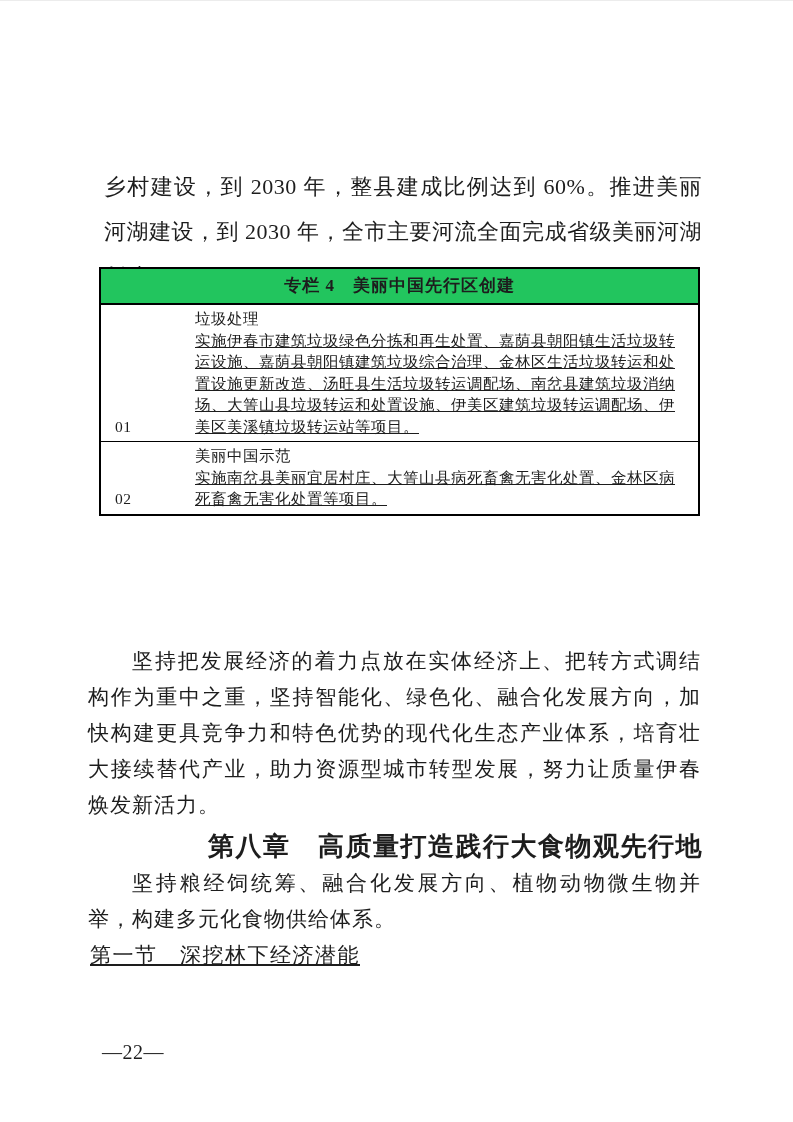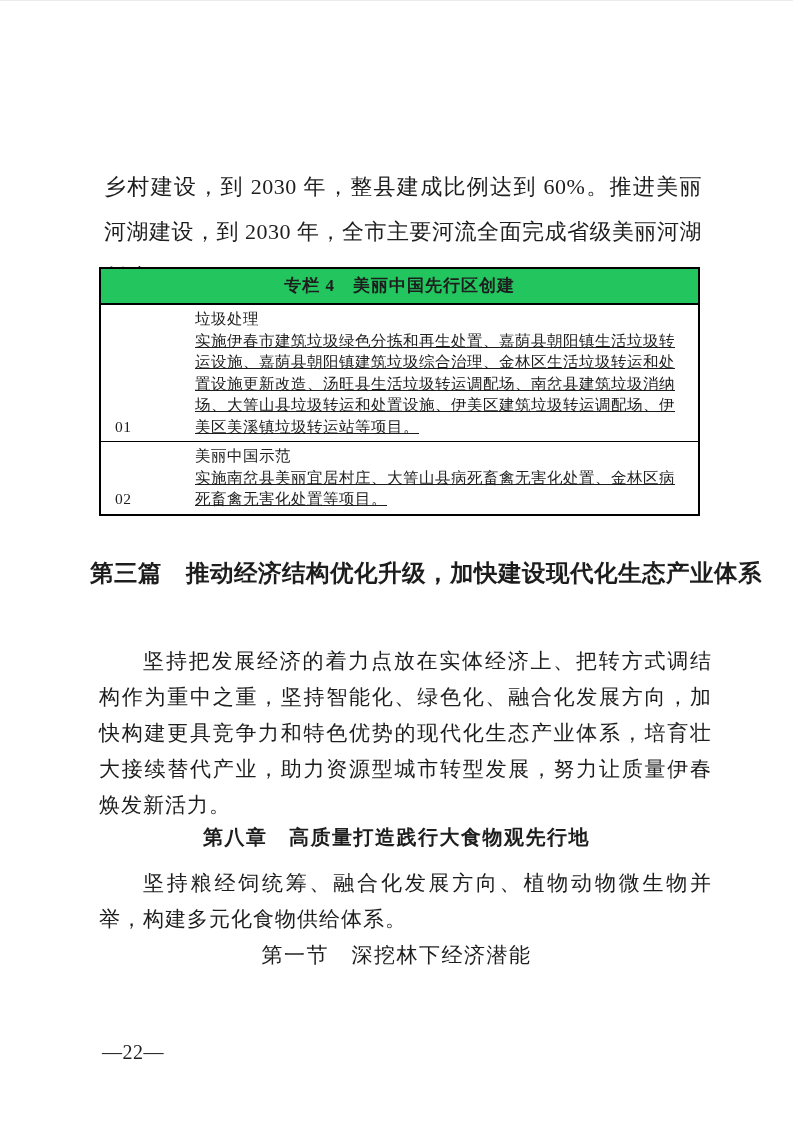--- a/index.html
+++ b/index.html
@@ -45,36 +45,37 @@
     position:absolute;top:540px;left:90px;width:613px;
     text-align:center;
     font-family:"Liberation Sans","DejaVu Sans",sans-serif;
     font-weight:bold;font-size:23.5px;letter-spacing:0.5px;
     white-space:nowrap;
   }
   
   .body-para{
     position:absolute;left:88px;width:613px;
     font-size:21px;line-height:36px;letter-spacing:1px;
-    text-align:justify;text-indent:2.1em;margin-left:11px;
+    text-align:justify;text-indent:2.1em;
   }
   .part-para{top:621px;}
   .chapter-para{top:843px;}
   .section-para{top:952px;}
   
   .chapter-heading{
     position:absolute;top:806px;left:90px;width:613px;
-    text-align:center;font-weight:bold;font-size:20px;letter-spacing:1.5px;
+    text-align:right;font-weight:bold;font-size:26px;letter-spacing:1.5px;
     white-space:nowrap;
   }
   
   .section-heading{
     position:absolute;top:919px;left:90px;width:613px;
-    text-align:center;font-weight:normal;font-size:21px;letter-spacing:1.5px;
+    text-align:left;font-weight:normal;font-size:21px;letter-spacing:1.5px;
     white-space:nowrap;
+    text-decoration:underline;
   }
   
   .page-number{
     position:absolute;top:1040px;left:102px;
     font-size:20px;letter-spacing:0.5px;
   }
 </style>
 </head>
 <body>
 
@@ -95,21 +96,20 @@
 
     <div class="fb-item">
       <span class="fb-num">02</span>
       <span class="fb-content">
         <span class="fb-title">美丽中国示范</span>
         <span class="fb-body">实施南岔县美丽宜居村庄、大箐山县病死畜禽无害化处置、金林区病死畜禽无害化处置等项目。</span>
       </span>
     </div>
   </div>
 
-  <h1 class="part-heading">第三篇　推动经济结构优化升级，加快建设现代化生态产业体系</h1>
 
   <p class="body-para part-para">坚持把发展经济的着力点放在实体经济上、把转方式调结构作为重中之重，坚持智能化、绿色化、融合化发展方向，加快构建更具竞争力和特色优势的现代化生态产业体系，培育壮大接续替代产业，助力资源型城市转型发展，努力让质量伊春焕发新活力。</p>
 
   <h2 class="chapter-heading">第八章　高质量打造践行大食物观先行地</h2>
 
   <p class="body-para chapter-para">坚持粮经饲统筹、融合化发展方向、植物动物微生物并举，构建多元化食物供给体系。</p>
 
   <h3 class="section-heading">第一节　深挖林下经济潜能</h3>
 
 

